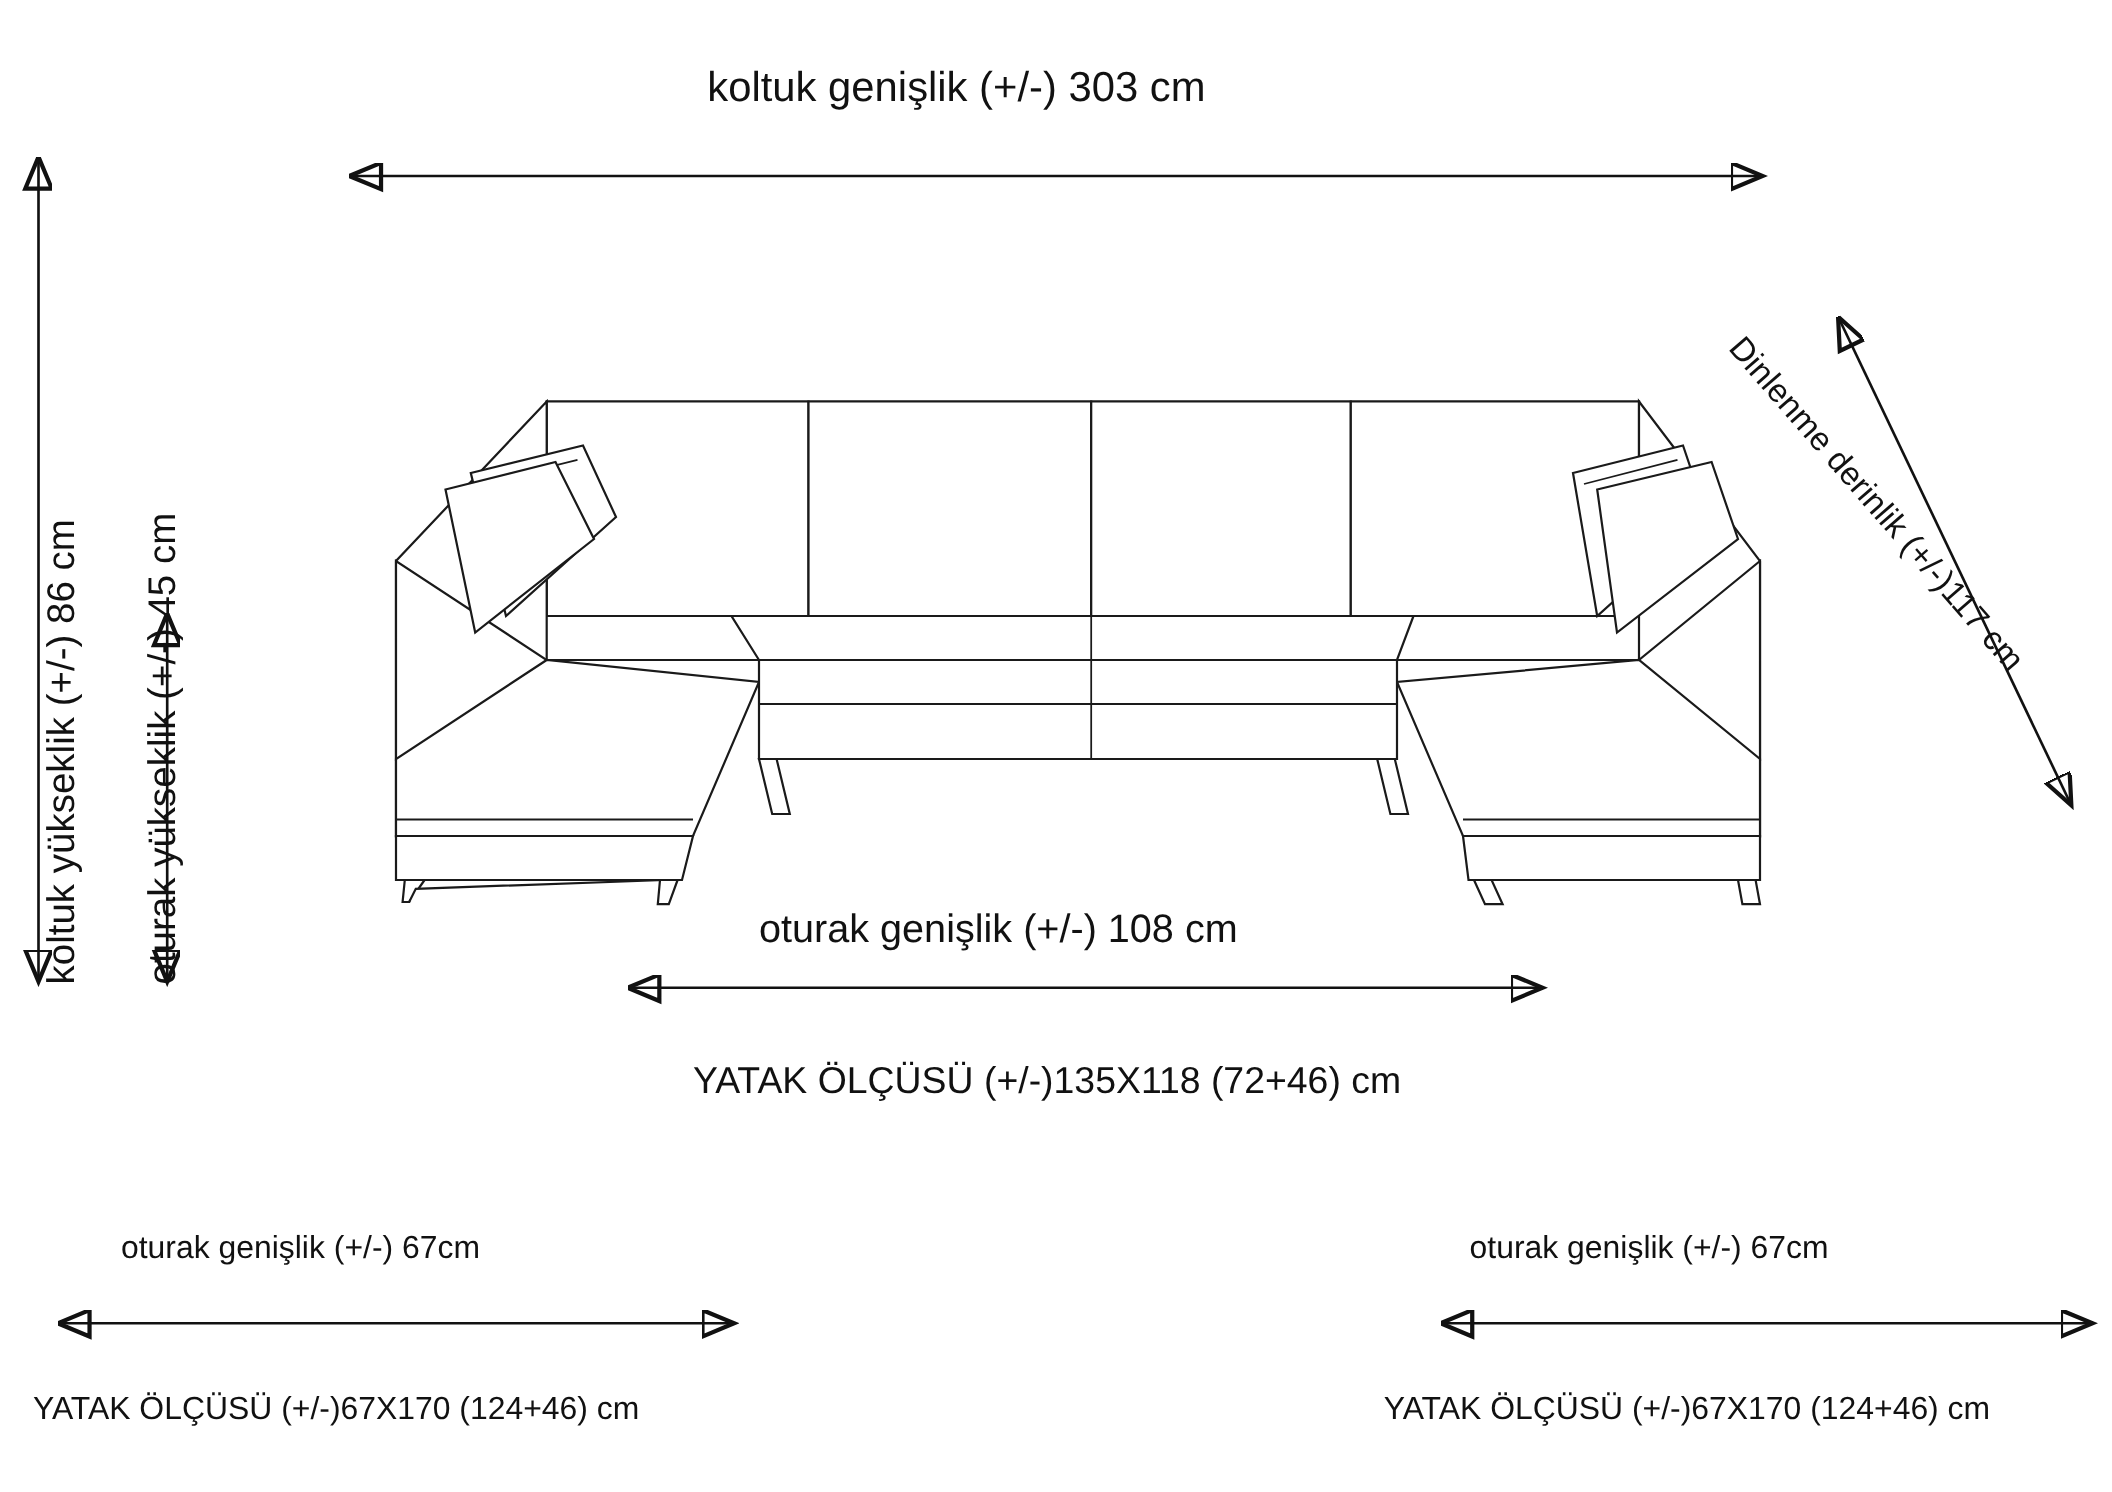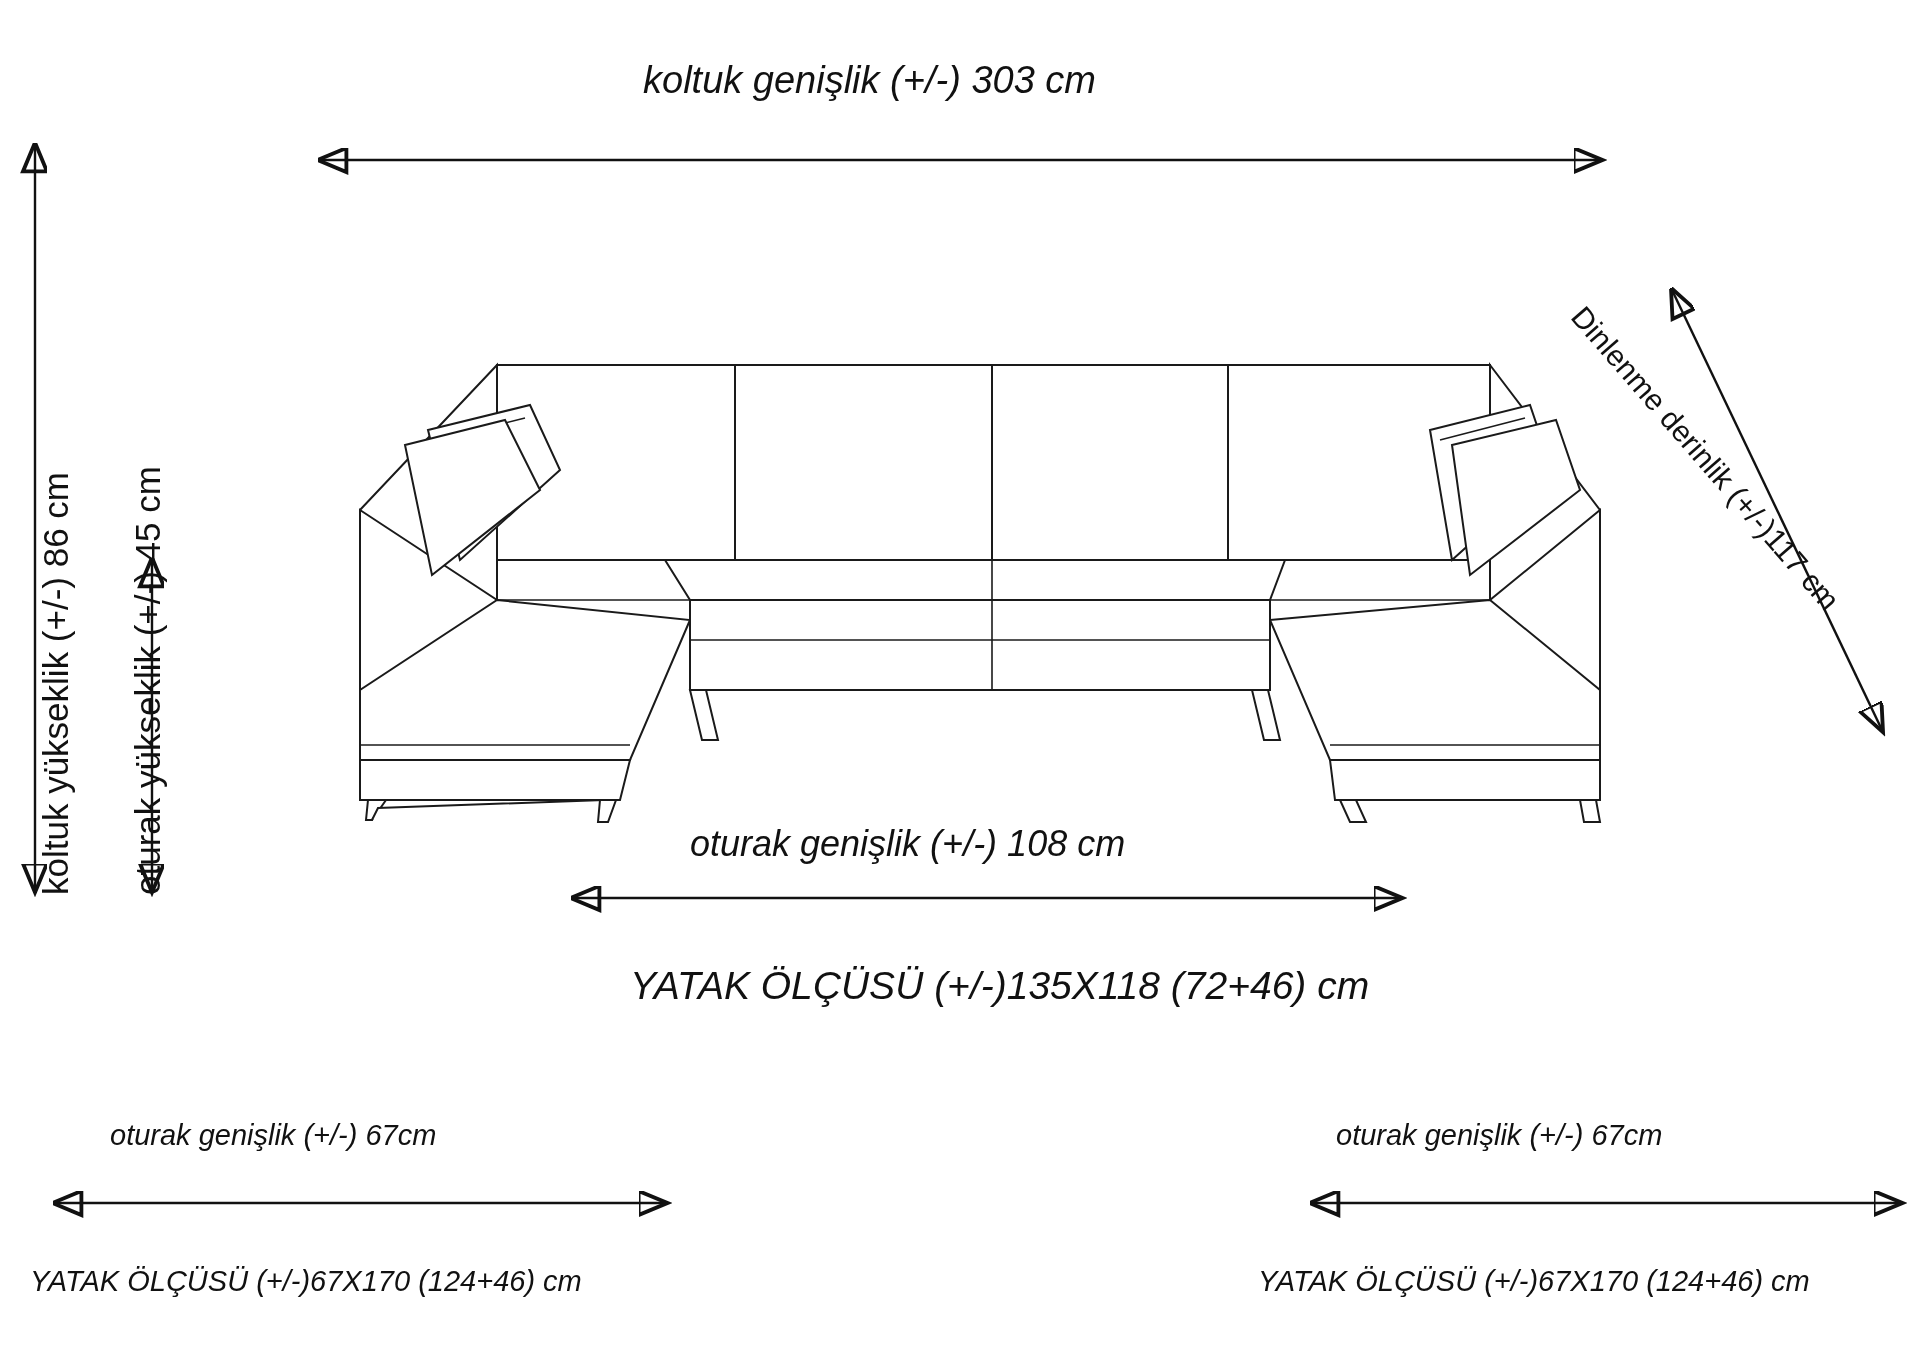--- a/index.html
+++ b/index.html
@@ -21,37 +21,36 @@
     top: 0;
     width: 1920px;
     height: 1356px;
   }
   .label {
     position: absolute;
     font-family: "Liberation Sans", sans-serif;
     color: #111111;
     white-space: nowrap;
     line-height: 1.1;
-    font-style: italic;
   }
   
   #label-top {
     font-size: 38px;
     left: 643px;
     top: 60px;
   }
   
   #label-seat-width {
     font-size: 36px;
     left: 690px;
     top: 824px;
   }
   
   #label-bed-center {
-    font-size: 39px;
+    font-size: 34px;
     left: 630px;
     top: 965px;
   }
   
   #label-left-seat {
     font-size: 29px;
     left: 110px;
     top: 1120px;
   }
   #label-left-bed {

